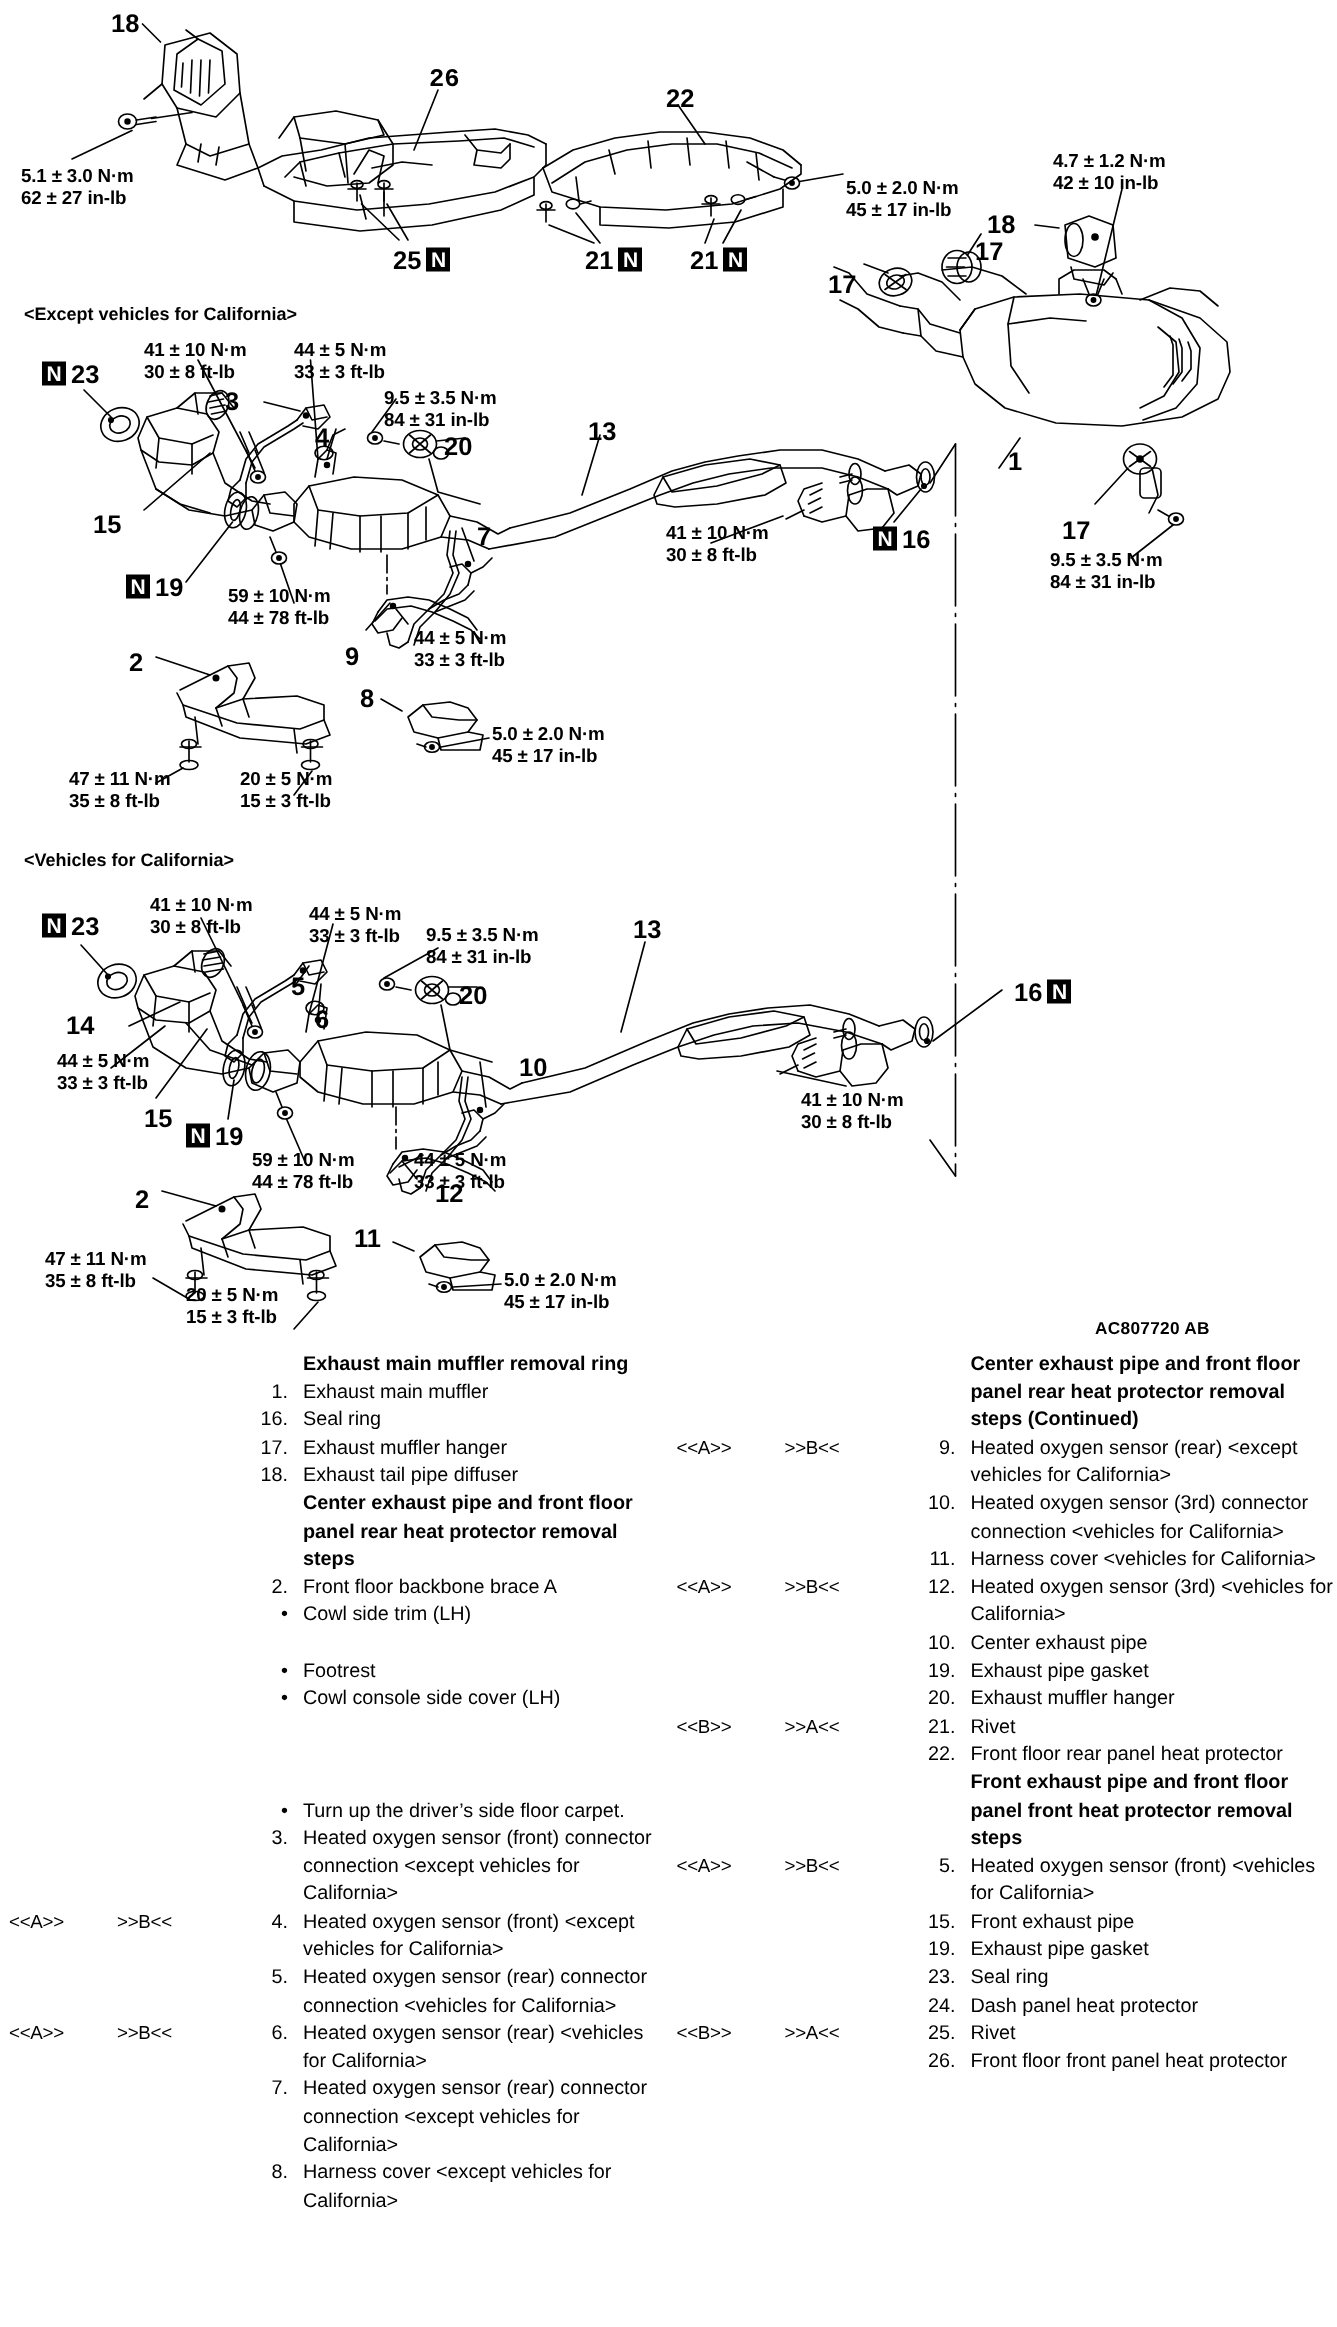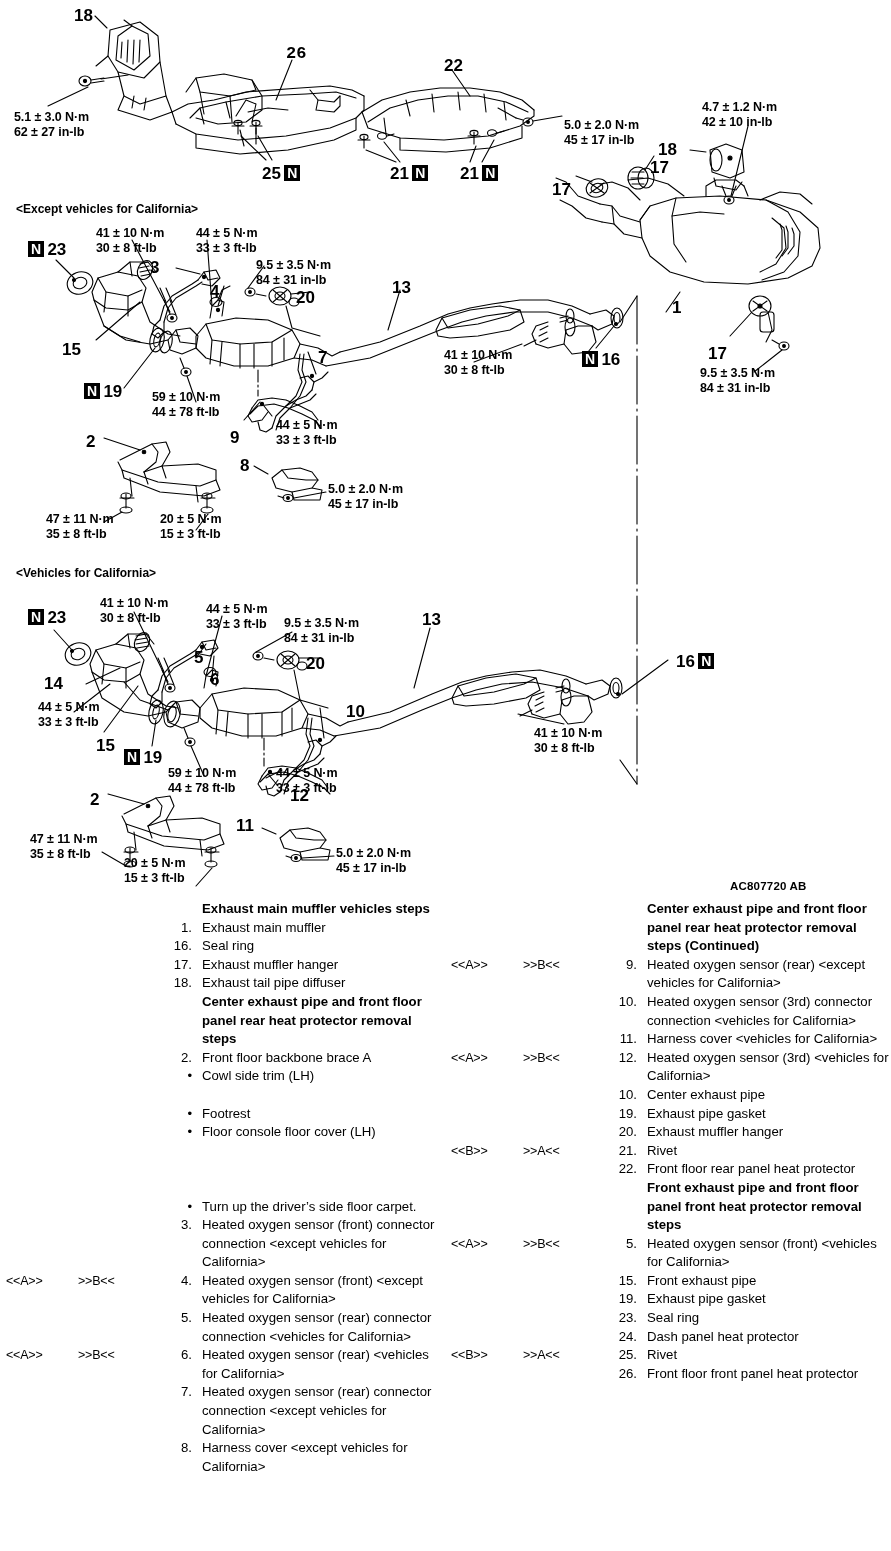--- a/index.html
+++ b/index.html
@@ -687,21 +687,21 @@
         <div class="callout torque" style="left: 336px; top: 846px;"><div>5.0 ± 2.0 N·m</div><div>45 ± 17 in-lb</div></div>
       </div>
   </div>
 
   <div id="legend">
     <div class="legend-col" id="legend-col-left">
         <div class="lrow head">
           <div class="mark-a"></div>
           <div class="mark-b"></div>
           <div class="lnum"></div>
-          <div class="ltext">Exhaust main muffler vehicles steps</div>
+          <div class="ltext">Exhaust main muffler removal ring</div>
         </div>
         <div class="lrow">
           <div class="mark-a"></div>
           <div class="mark-b"></div>
           <div class="lnum">1.</div>
           <div class="ltext">Exhaust main muffler</div>
         </div>
         <div class="lrow">
           <div class="mark-a"></div>
           <div class="mark-b"></div>
@@ -742,21 +742,21 @@
         <div class="lrow">
           <div class="mark-a"></div>
           <div class="mark-b"></div>
           <div class="lnum bullet">•</div>
           <div class="ltext">Footrest</div>
         </div>
         <div class="lrow">
           <div class="mark-a"></div>
           <div class="mark-b"></div>
           <div class="lnum bullet">•</div>
-          <div class="ltext">Floor console floor cover (LH)</div>
+          <div class="ltext">Cowl console side cover (LH)</div>
         </div>
         <div class="spacer-row"></div>
         <div class="spacer-row"></div>
         <div class="spacer-row"></div>
         <div class="lrow">
           <div class="mark-a"></div>
           <div class="mark-b"></div>
           <div class="lnum bullet">•</div>
           <div class="ltext">Turn up the driver’s side floor carpet.</div>
         </div>

